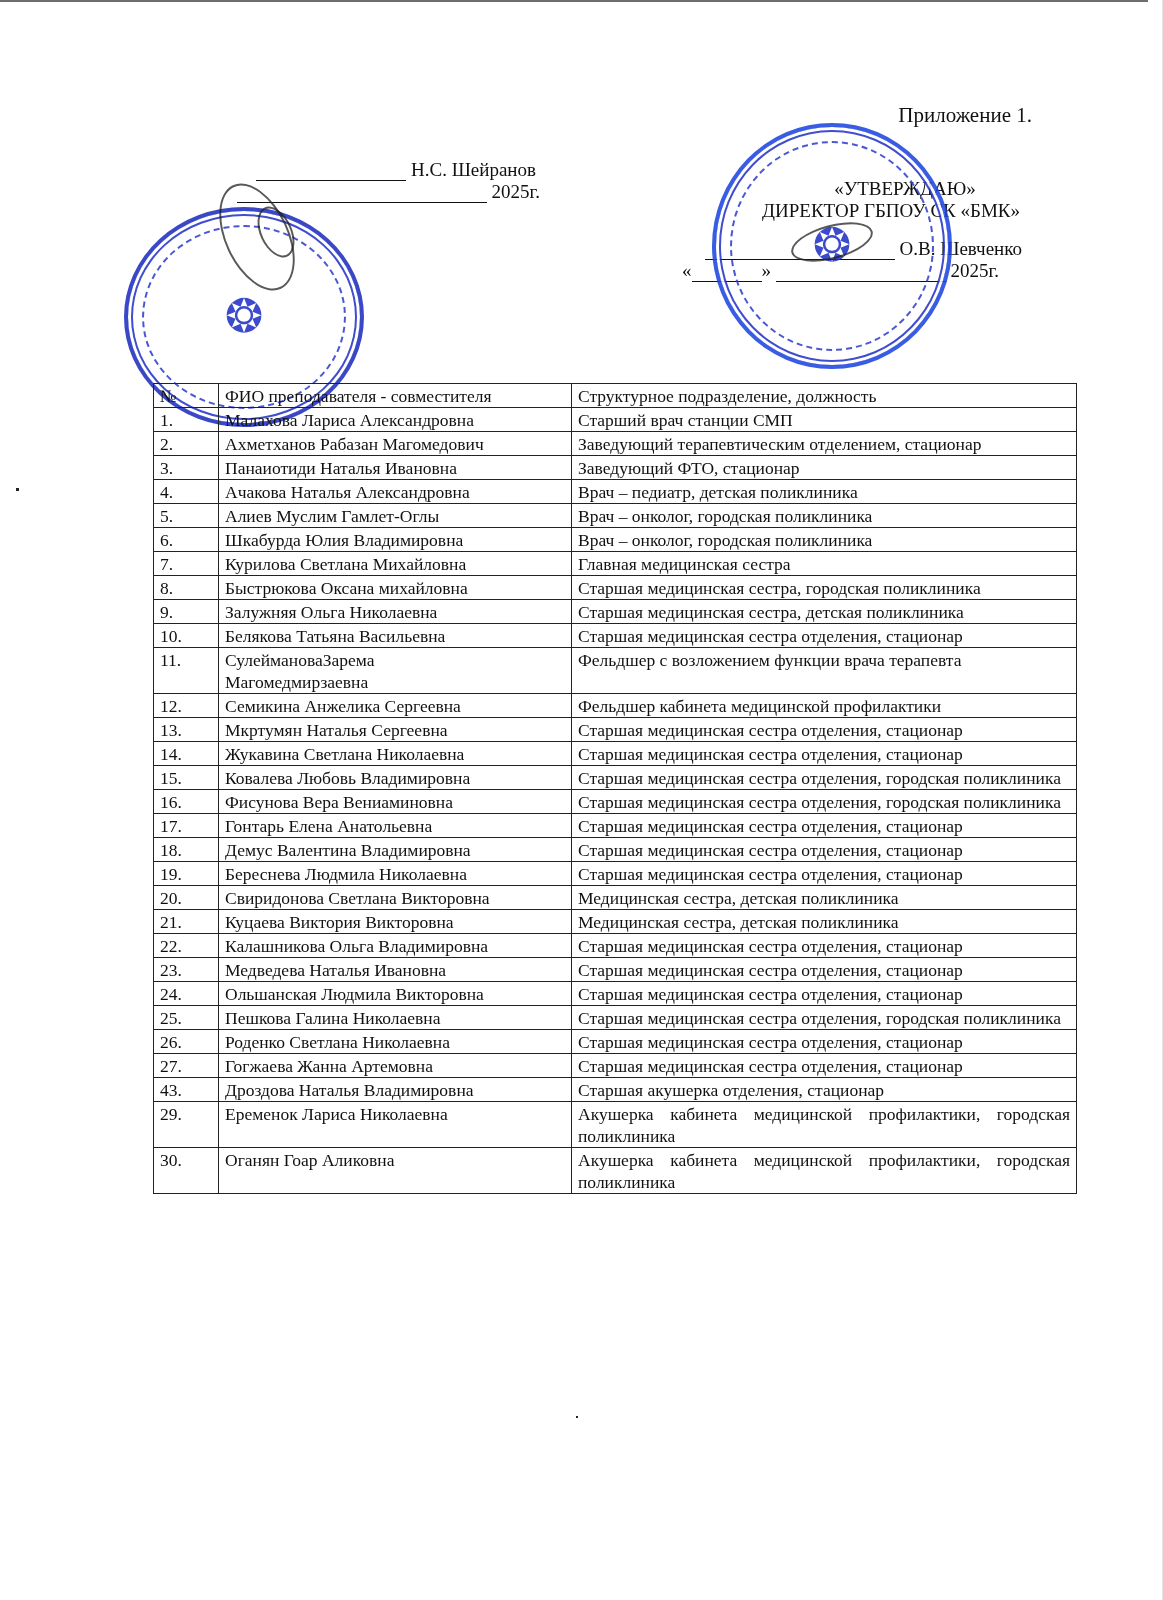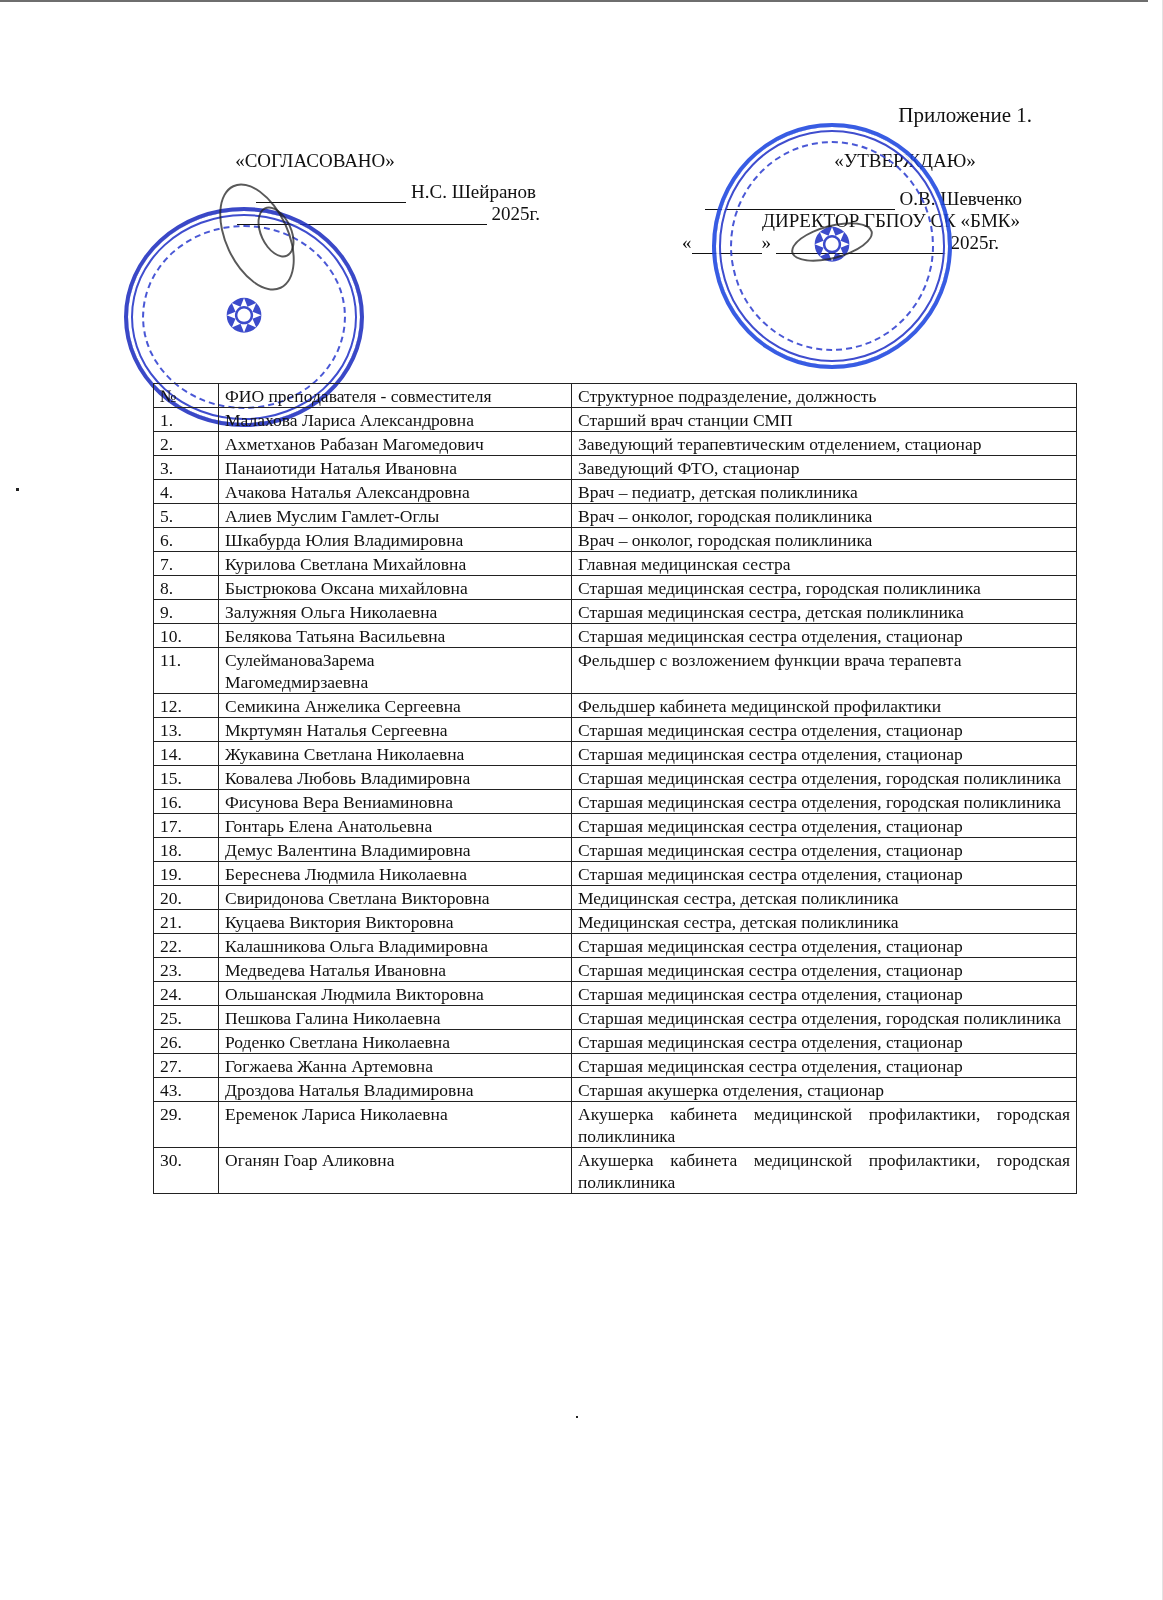--- a/index.html
+++ b/index.html
@@ -55,38 +55,37 @@
   </style>
 </head>
 <body>
 
 <div class="scan-edge-top"></div>
 <div class="scan-edge-right"></div>
 
 <div class="appendix">Приложение 1.</div>
 
 <div class="block left-block">
-  <div class="center" style="padding-right:90px;">«СОГЛАСОВАНО»</div>
   <div style="margin-top:9px;text-align:right;padding-right:24px;">
     <span class="sig-line" style="width:150px;"></span>
     <span>Н.С. Шейранов</span>
   </div>
   <div style="text-align:right;padding-right:20px;">
     <span class="sig-line" style="width:250px;"></span>
     <span>2025г.</span>
   </div>
 </div>
 
 <div class="block right-block">
-  <div class="center" style="padding-left:110px;">«УТВЕРЖДАЮ»</div>
+  <div class="center" style="padding-left:110px;margin-top:28px;">«УТВЕРЖДАЮ»</div>
+  <div style="text-align:right;padding-right:40px;">ДИРЕКТОР  ГБПОУ  СК «БМК»</div>
   <div style="margin-top:16px;text-align:right;padding-right:38px;">
     <span class="sig-line" style="width:190px;"></span>
     <span>О.В. Шевченко</span>
   </div>
-  <div style="text-align:right;padding-right:40px;">ДИРЕКТОР  ГБПОУ  СК «БМК»</div>
   <div style="padding-left:42px;">
     <span>«</span><span class="sig-line" style="width:70px;"></span><span>»</span>
     <span class="sig-line" style="width:170px;"></span>
     <span>2025г.</span>
   </div>
 </div>
 
 <div class="stamp stamp-left">
   <div class="ring-text"></div>
   <div class="emblem">❂</div>

